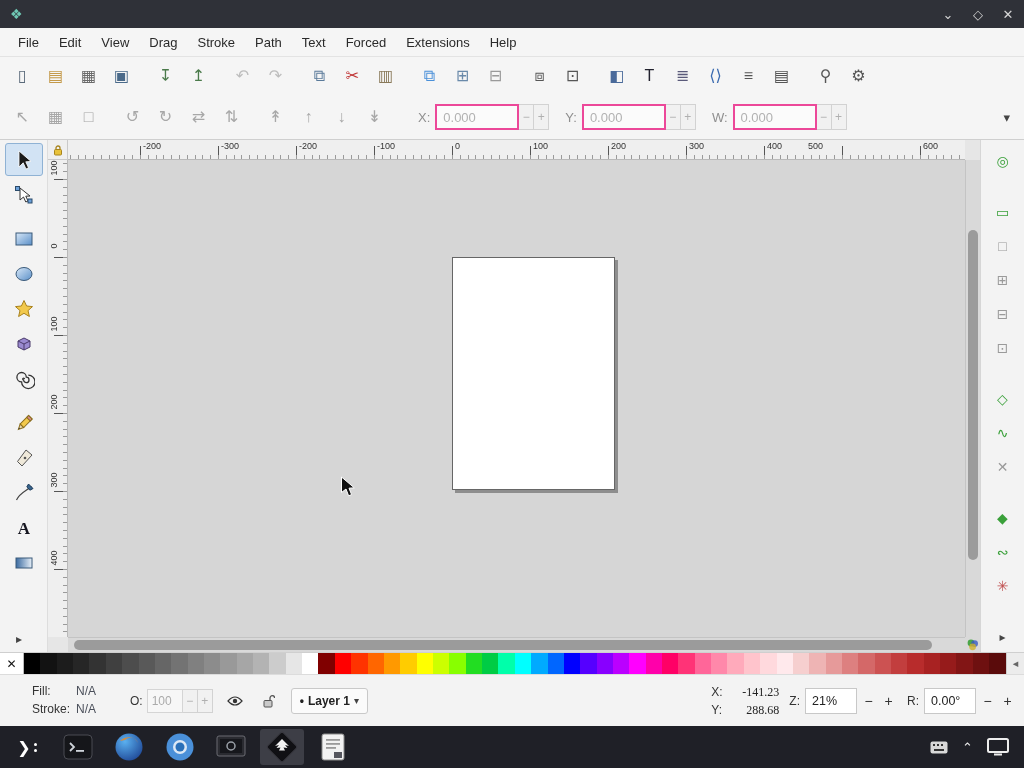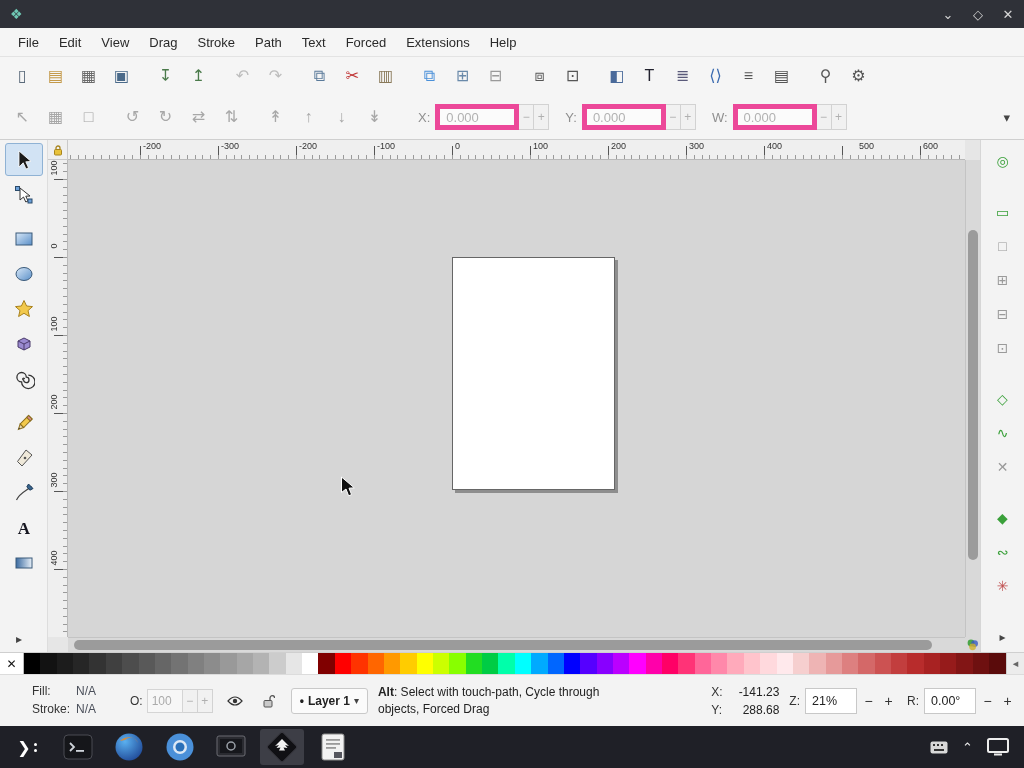--- a/index.html
+++ b/index.html
@@ -20,21 +20,21 @@
   
   .toolbar-cmd { height:38px; background:#f5f5f5; display:flex; align-items:center; padding:0 6px; }
   .toolbar-ctrl { height:45px; background:#f5f5f5; display:flex; align-items:center; padding:0 6px; border-bottom:1px solid #cfcfcf; }
   .tbtn { width:33px; height:30px; display:flex; align-items:center; justify-content:center; border-radius:3px; }
   .tbtn .glyph { font-size:16px; line-height:1; }
   .hsep { width:11px; height:1px; }
   .bar-icons { display:flex; align-items:center; }
 
   .field { display:flex; align-items:center; margin-left:16px; }
   .field .flabel { color:#8f8f8f; margin-right:5px; }
-  .field input { width:84px; height:26px; border:5px solid #ec4899; background:#fbfbfb; color:#b2b2b2; padding:0 6px; font-size:13px; font-family:inherit; }
+  .field input { width:84px; height:26px; border:2px solid #ec4899; background:#fbfbfb; color:#b2b2b2; padding:0 6px; font-size:13px; font-family:inherit; }
   .mini-btn { width:15px; height:26px; border:1px solid #d2d2d2; border-left:none; background:#f1f1f1; color:#b0b0b0; display:flex; align-items:center; justify-content:center; font-size:12px; }
   .ctrl-caret { margin-left:auto; margin-right:8px; color:#444; font-size:13px; }
 
   
   .main { display:flex; height:512px; }
   .toolbox { width:48px; background:#f3f3f3; border-right:1px solid #ddd; display:flex; flex-direction:column; align-items:center; padding-top:3px; gap:2px; }
   .tool { width:38px; height:33px; display:flex; align-items:center; justify-content:center; border-radius:3px; border:1px solid transparent; }
   .tool.active { background:#d2e3f4; border:1px solid #8fb2d4; }
   .tool-gap { height:7px; }
   .toolbox .expander { margin-top:auto; margin-bottom:6px; color:#444; font-size:12px; align-self:flex-start; margin-left:16px; }
@@ -88,21 +88,21 @@
   .fs-block .val { color:#4a4f5a; }
   .opacity-block { display:flex; align-items:center; margin-left:24px; }
   .opacity-block .olabel { color:#333; margin-right:4px; }
   .opacity-block input { width:36px; height:24px; border:1px solid #d5d5d5; background:#f7f7f7; color:#ababab; padding:0 4px; font-size:12px; font-family:inherit; }
   .sb-iconbtn { width:24px; height:24px; display:flex; align-items:center; justify-content:center; border-radius:3px; }
   .layer-combo { display:flex; align-items:center; gap:4px; height:26px; border:1px solid #c9c9c9; background:#fbfbfb; border-radius:3px; padding:0 8px; font-weight:bold; color:#222; }
   .layer-combo .caret { font-size:10px; color:#444; }
   .status-msg { width:232px; line-height:1.35; color:#222; font-size:12px; }
   .coords { line-height:1.5; margin-left:auto; }
   .coords .cl { display:inline-block; width:16px; color:#333; }
-  .coords .cv { display:inline-block; width:52px; text-align:right; color:#222; }
+  .coords .cv { display:inline-block; width:52px; text-align:right; color:#222;font-family:Liberation Serif, serif; }
   .zr-field { display:flex; align-items:center; gap:3px; }
   .zr-field .zlabel { color:#333; margin-right:2px; }
   .zr-field input { width:52px; height:26px; border:1px solid #c8c8c8; background:#ffffff; color:#222; padding:0 6px; font-size:12.5px; font-family:inherit; }
   .zr-btn { width:17px; height:26px; display:flex; align-items:center; justify-content:center; color:#333; font-size:14px; }
 
   
   .taskbar { height:42px; background:#1f2027; display:flex; align-items:center; padding:0 5px; gap:7px; }
   .task-tile { width:44px; height:36px; border-radius:3px; display:flex; align-items:center; justify-content:center; }
   .task-tile.active { background:#3d3e46; }
   .appmenu { color:#fff; font-size:16px; display:flex; align-items:center; gap:3px; }
@@ -388,21 +388,21 @@
     <div class="h-ruler">
         <span class="hrl" style="left: 75px;">-200</span>
         <span class="hrl" style="left: 153px;">-300</span>
         <span class="hrl" style="left: 231px;">-200</span>
         <span class="hrl" style="left: 309px;">-100</span>
         <span class="hrl" style="left: 387px;">0</span>
         <span class="hrl" style="left: 465px;">100</span>
         <span class="hrl" style="left: 543px;">200</span>
         <span class="hrl" style="left: 621px;">300</span>
         <span class="hrl" style="left: 699px;">400</span>
-        <span class="hrl" style="left: 791px;">500</span>
+        <span class="hrl" style="left: 740px;">500</span>
         <span class="hrl" style="left: 855px;">600</span>
       </div>
     <div class="v-ruler">
         <span class="vrl" style="top: 3px;">100</span>
         <span class="vrl" style="top: 81px;">0</span>
         <span class="vrl" style="top: 159px;">100</span>
         <span class="vrl" style="top: 237px;">200</span>
         <span class="vrl" style="top: 315px;">300</span>
         <span class="vrl" style="top: 393px;">400</span>
       </div>
@@ -567,23 +567,20 @@
       <path d="M8 6 V4 a2.3 2.3 0 0 1 4.6 0" fill="none" stroke="#555" stroke-width="1.3"></path>
     </svg>
   </div>
 
   <div class="layer-combo">
     <span>•</span>
     <span>Layer 1</span>
     <span class="caret">▾</span>
   </div>
 
-  <div class="status-msg">
-    <b>Alt</b><span>: Select with touch-path, Cycle through objects, Forced Drag</span>
-  </div>
 
   <div class="coords">
     <div><span class="cl">X:</span><span class="cv">-141.23</span></div>
     <div><span class="cl">Y:</span><span class="cv">288.68</span></div>
   </div>
 
   <div class="zr-field">
     <span class="zlabel">Z:</span>
     <input readonly="" value="21%" style="">
     <span class="zr-btn">−</span>

